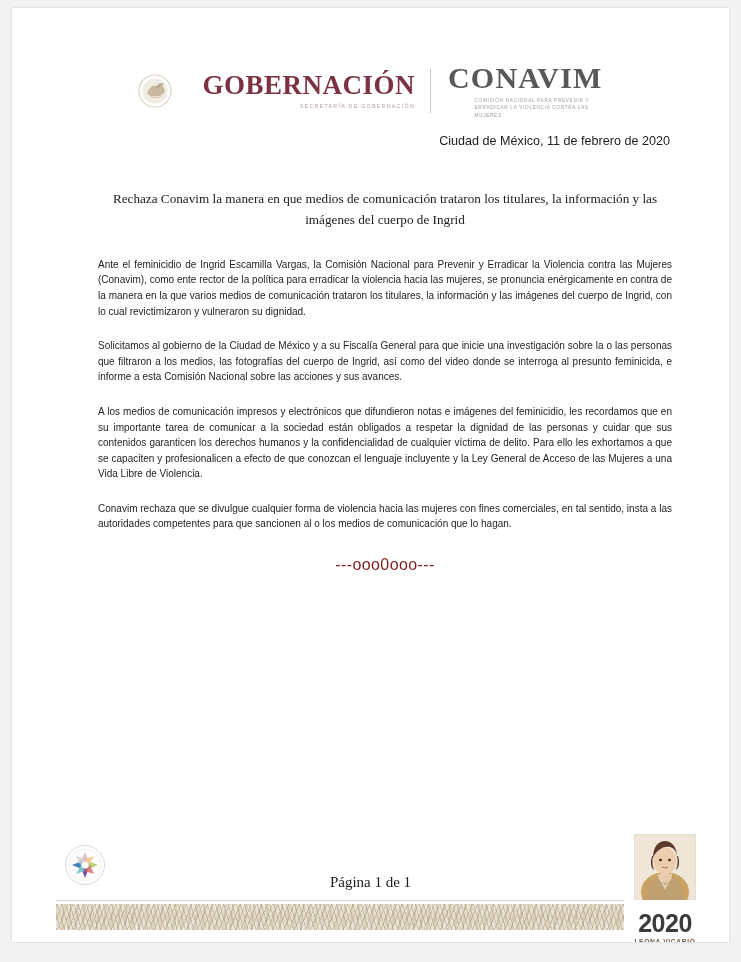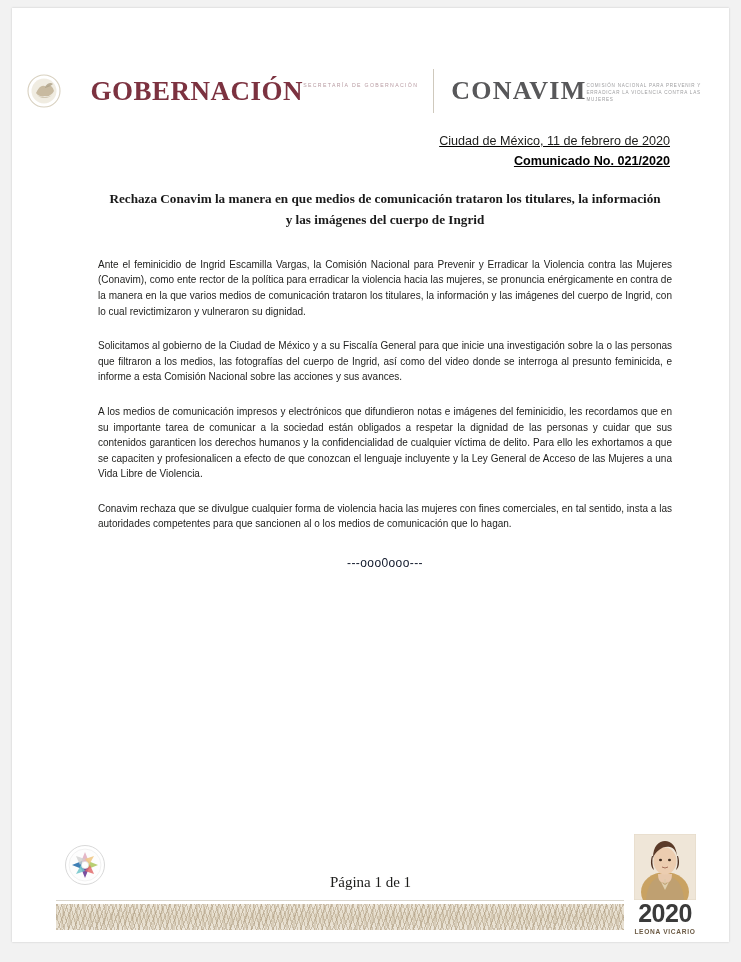--- a/index.html
+++ b/index.html
@@ -43,22 +43,23 @@
   }
   .eagle-emblem {
     width: 56px;
     height: 40px;
     margin-right: 8px;
     flex: 0 0 auto;
     opacity: 0.72;
   }
   .gob-text {
     display: flex;
-    flex-direction: row;
+    flex-direction: column;
     justify-content: center;
+    align-items: flex-end;
   }
   .gob-wordmark {
     font-family: "Liberation Serif", serif;
     font-size: 27px;
     font-weight: bold;
     letter-spacing: 0.5px;
     color: #7c3240;
     line-height: 1;
   }
   .gob-subtitle {
@@ -70,21 +71,21 @@
     white-space: nowrap;
   }
   .brand-divider {
     width: 1px;
     height: 44px;
     background: #cfc9bd;
     margin: 0 17px 0 15px;
   }
   .conavim-wordmark {
     font-family: "Liberation Serif", serif;
-    font-size: 26px;
+    font-size: 30px;
     font-weight: bold;
     letter-spacing: 1.2px;
     color: #58585a;
     line-height: 1;
   }
   .conavim-subtitle {
     font-family: "Liberation Sans", sans-serif;
     font-size: 4.6px;
     letter-spacing: 0.75px;
     color: #9d9d9f;
@@ -92,22 +93,21 @@
     line-height: 1.55;
     max-width: 128px;
     text-transform: uppercase;
   }
 
   
   .dateline-block {
     position: absolute;
     right: 59px;
     top: 124px;
-    text-align: right;
-    text-decoration: underline;
+    text-align: left;
   }
   .dateline-city {
     font-size: 12.6px;
     color: #1d1d1b;
     line-height: 1.55;
     white-space: nowrap;
   }
   .dateline-code {
     font-size: 12.6px;
     font-weight: bold;
@@ -119,39 +119,39 @@
   
   .doc-body {
     position: absolute;
     left: 86px;
     top: 180px;
     width: 574px;
   }
   .doc-title {
     font-family: "Liberation Serif", serif;
     font-size: 13.2px;
-    font-weight: bold;
+    font-weight: normal;
     color: #1a1a1a;
     text-align: center;
     line-height: 1.62;
     margin: 0 10px 26px 10px;
   }
   .doc-paragraph {
     font-size: 10px;
     color: #1d1d1b;
     text-align: justify;
     line-height: 1.56;
     margin: 0 0 19px 0;
   }
   .doc-paragraph:last-of-type {
     margin-bottom: 4px;
   }
   .doc-separator {
-    font-size: 12px;
-    color: #0f172a;
+    font-size: 16px;
+    color: #7f1d1d;
     text-align: center;
     letter-spacing: 0.4px;
     margin-top: 24px;
   }
 
   
   .doc-footer {
     position: absolute;
     left: 0;
     bottom: 0;
@@ -221,21 +221,21 @@
     margin: 0 auto;
     display: block;
   }
   .seal-year {
     font-family: "Liberation Sans", sans-serif;
     font-size: 25px;
     font-weight: bold;
     color: #3b3b3b;
     line-height: 1;
     letter-spacing: -0.5px;
-    margin-top: 1px;
+    margin-top: 11px;
   }
   .seal-name {
     font-family: "Liberation Sans", sans-serif;
     font-size: 6.6px;
     font-weight: bold;
     letter-spacing: 0.7px;
     color: #6b5a44;
     margin-top: 2px;
   }
 </style>
@@ -265,21 +265,20 @@
       <div class="gob-text">
         <div class="conavim-wordmark">CONAVIM</div>
         <div class="conavim-subtitle">COMISIÓN NACIONAL PARA PREVENIR Y ERRADICAR LA VIOLENCIA CONTRA LAS MUJERES</div>
       </div>
 
     </div>
   </div>
 
   <div class="dateline-block">
     <div class="dateline-city">Ciudad de México, 11 de febrero de 2020</div>
-    <div class="dateline-code">Comunicado No. 021/2020</div>
   </div>
 
   <div class="doc-body">
 
     <h1 class="doc-title">Rechaza Conavim la manera en que medios de comunicación trataron los titulares, la información y las imágenes del cuerpo de Ingrid</h1>
 
     <p class="doc-paragraph">Ante el feminicidio de Ingrid Escamilla Vargas, la Comisión Nacional para Prevenir y Erradicar la Violencia contra las Mujeres (Conavim), como ente rector de la política para erradicar la violencia hacia las mujeres, se pronuncia enérgicamente en contra de la manera en la que varios medios de comunicación trataron los titulares, la información y las imágenes del cuerpo de Ingrid, con lo cual revictimizaron y vulneraron su dignidad.</p>
     <p class="doc-paragraph">Solicitamos al gobierno de la Ciudad de México y a su Fiscalía General para que inicie una investigación sobre la o las personas que filtraron a los medios, las fotografías del cuerpo de Ingrid, así como del video donde se interroga al presunto feminicida, e informe a esta Comisión Nacional sobre las acciones y sus avances.</p>
     <p class="doc-paragraph">A los medios de comunicación impresos y electrónicos que difundieron notas e imágenes del feminicidio, les recordamos que en su importante tarea de comunicar a la sociedad están obligados a respetar la dignidad de las personas y cuidar que sus contenidos garanticen los derechos humanos y la confidencialidad de cualquier víctima de delito. Para ello les exhortamos a que se capaciten y profesionalicen a efecto de que conozcan el lenguaje incluyente y la Ley General de Acceso de las Mujeres a una Vida Libre de Violencia.</p>
     <p class="doc-paragraph">Conavim rechaza que se divulgue cualquier forma de violencia hacia las mujeres con fines comerciales, en tal sentido, insta a las autoridades competentes para que sancionen al o los medios de comunicación que lo hagan.</p>

